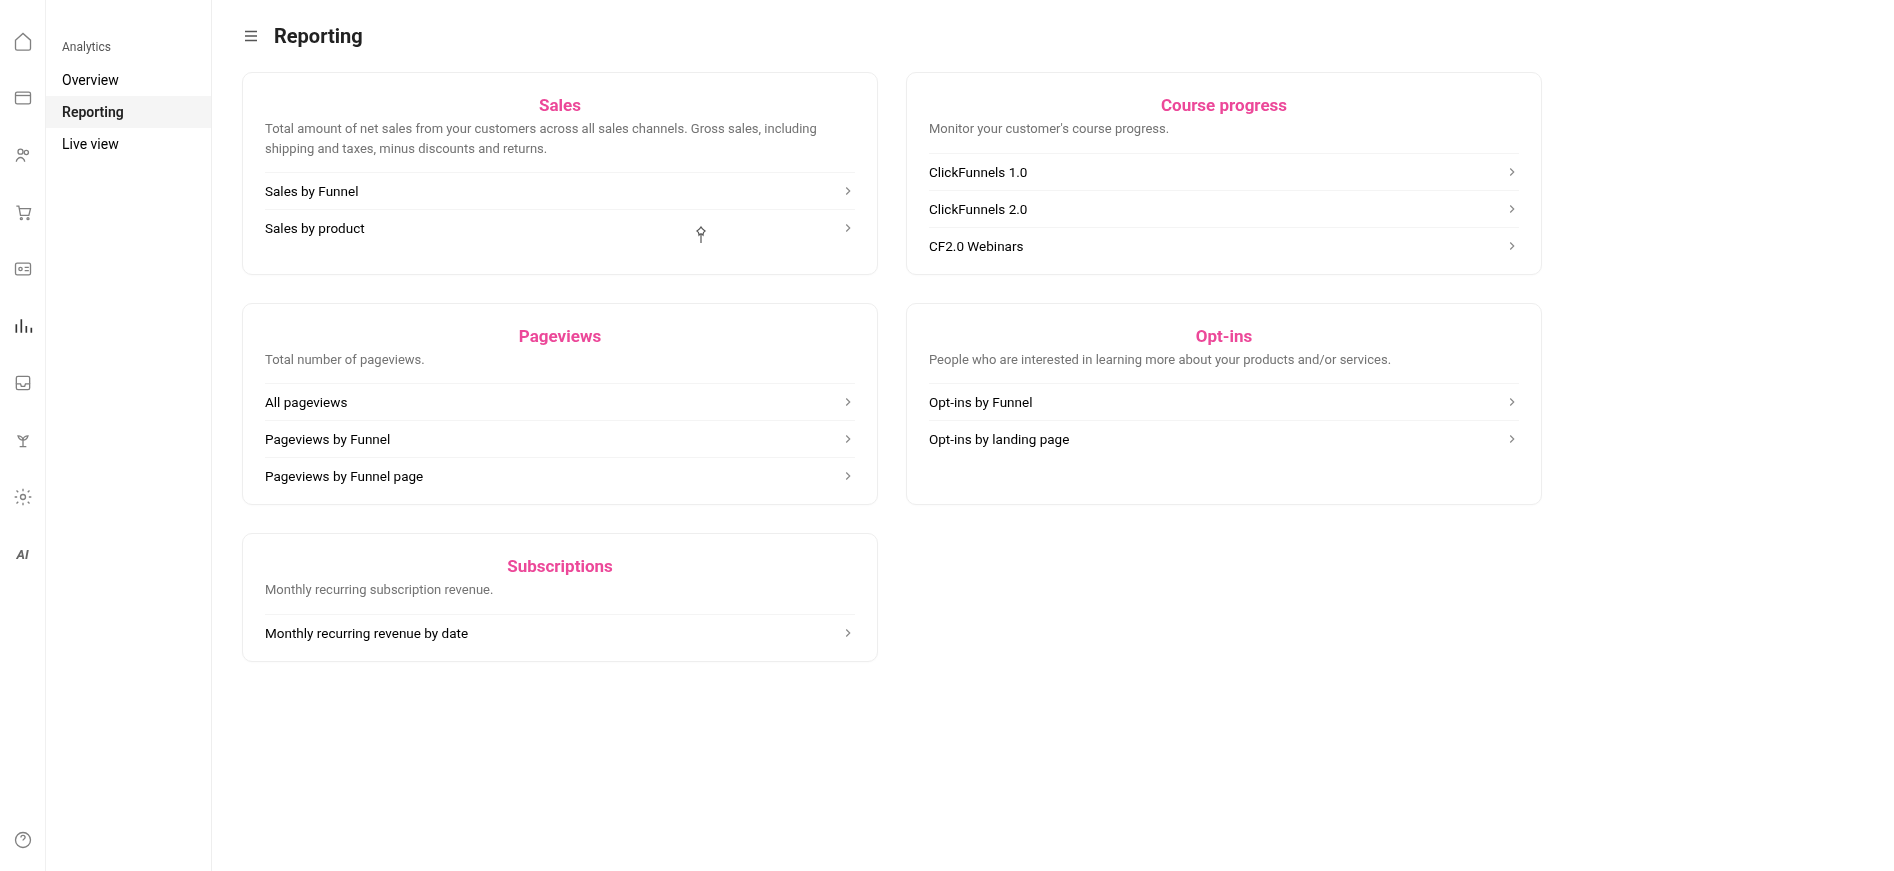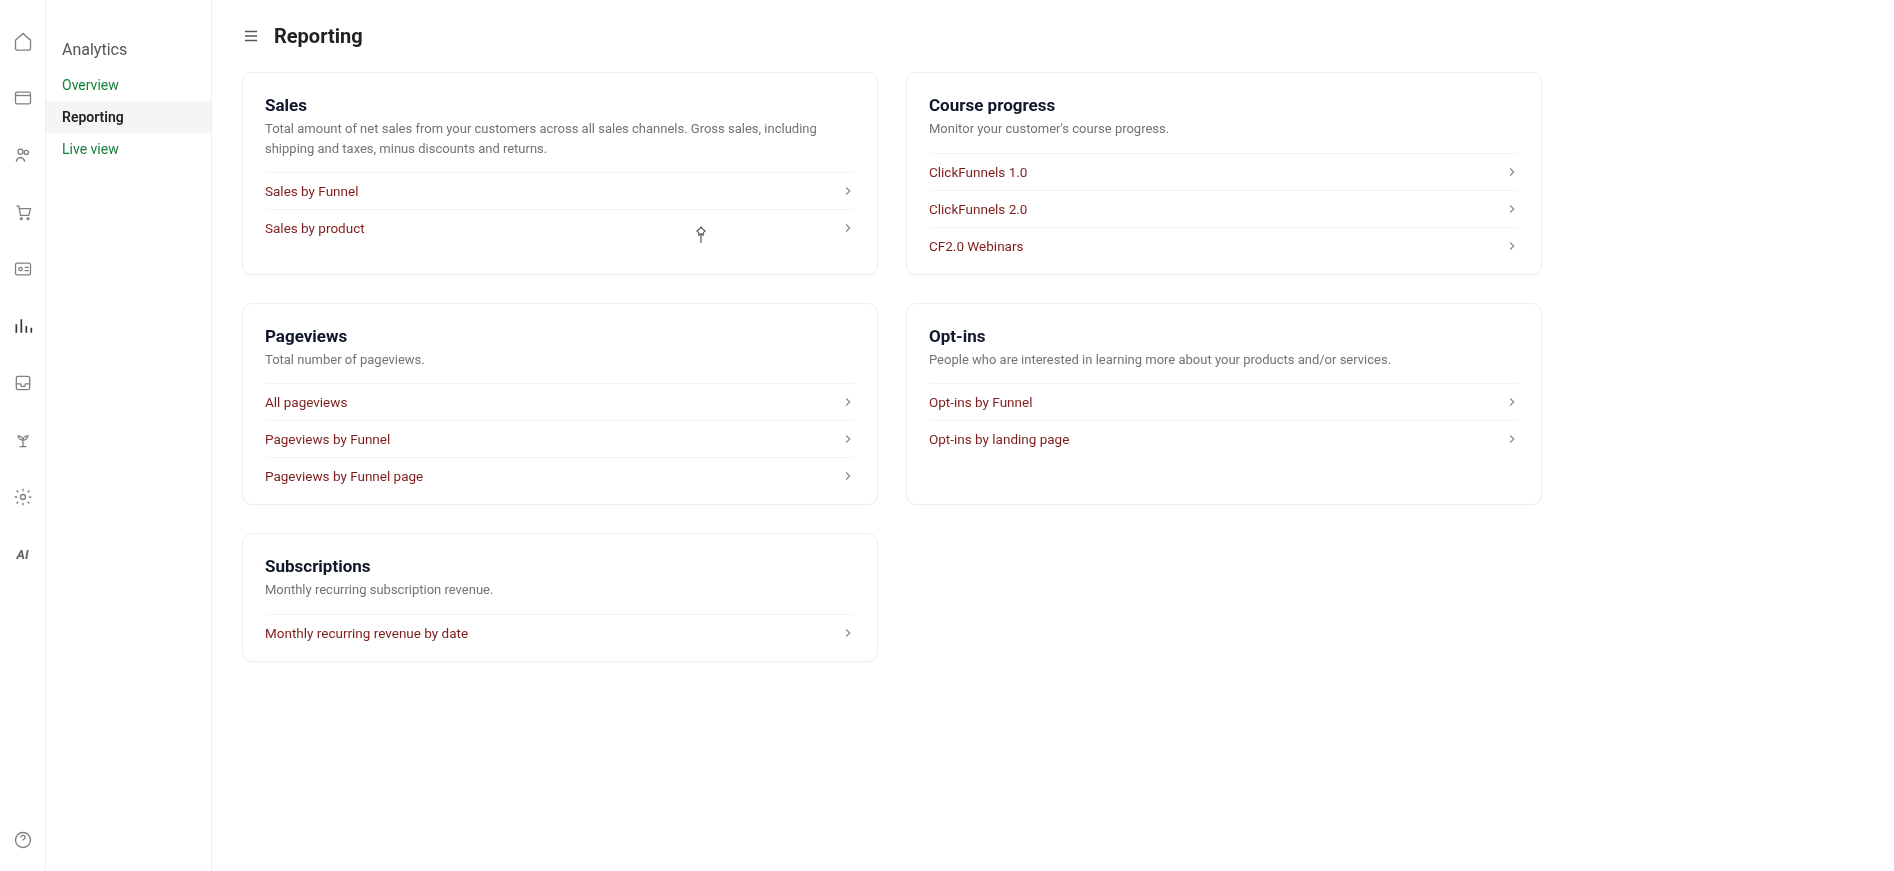--- a/index.html
+++ b/index.html
@@ -49,25 +49,25 @@
     .sidebar {
       width: 166px;
       background: #ffffff;
       border-right: 1px solid #eee;
       padding-top: 30px;
       flex-shrink: 0;
     }
     .sidebar-title {
       padding: 10px 16px;
       color: #555;
-      font-size: 16px;
+      font-size: 12px;
     }
     .sidebar-item {
       padding: 8px 16px;
-      color: #15803d;
+      color: #000000;
       font-size: 14px;
       cursor: pointer;
     }
     .sidebar-item.active {
       font-weight: 600;
       color: #222;
       background: #f5f5f5;
     }
     .main {
       flex: 1;
@@ -101,36 +101,37 @@
       border-radius: 10px;
       padding: 22px 22px 10px 22px;
       box-shadow: 0 1px 2px rgba(0,0,0,0.02);
     }
     .card.half-left {
       grid-column: 1;
     }
     .card-title {
       font-size: 17px;
       font-weight: 700;
-      color: #0f172a;
+      color: #ec4899;
       margin-bottom: 4px;
+      text-align: center;
     }
     .card-desc {
       font-size: 13px;
       color: #737373;
       line-height: 1.5;
       margin-bottom: 14px;
     }
     .card-row {
       display: flex;
       align-items: center;
       justify-content: space-between;
       padding: 10px 0;
       font-size: 13.5px;
-      color: #7f1d1d;
+      color: #000000;
       cursor: pointer;
       border-top: 1px solid #f4f4f4;
       gap: 44px;
     }
     .card-row:first-of-type {
       border-top: none;
     }
     .chevron {
       color: #888;
       flex-shrink: 0;

